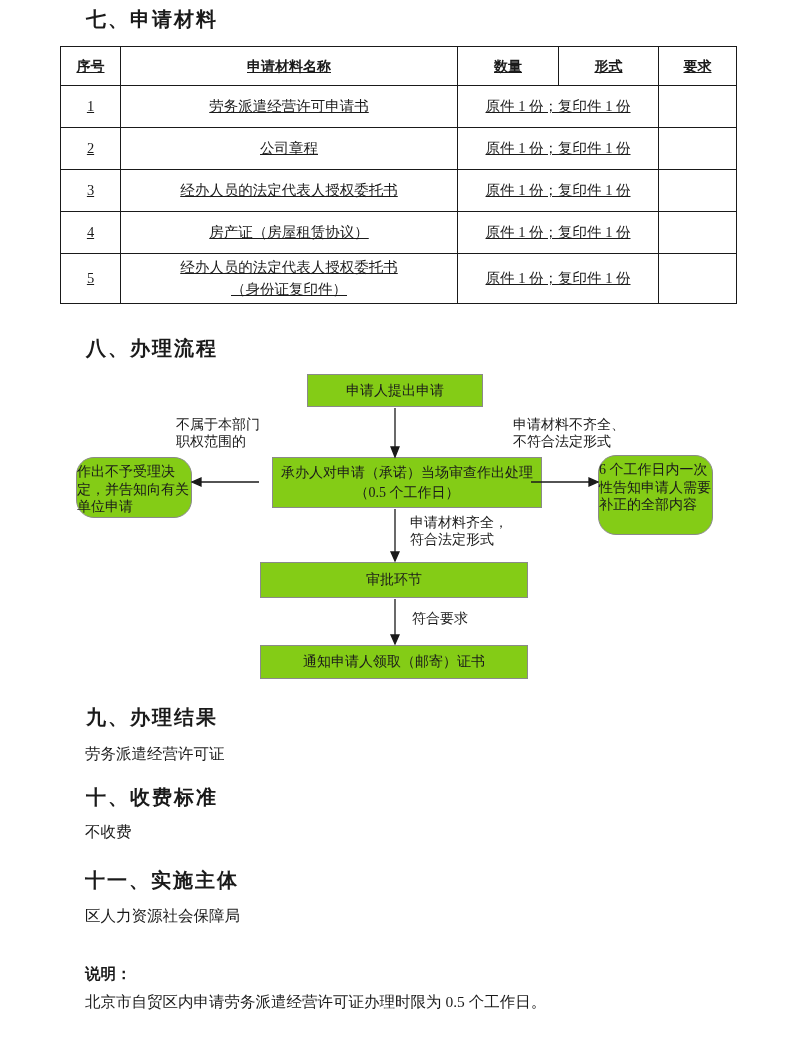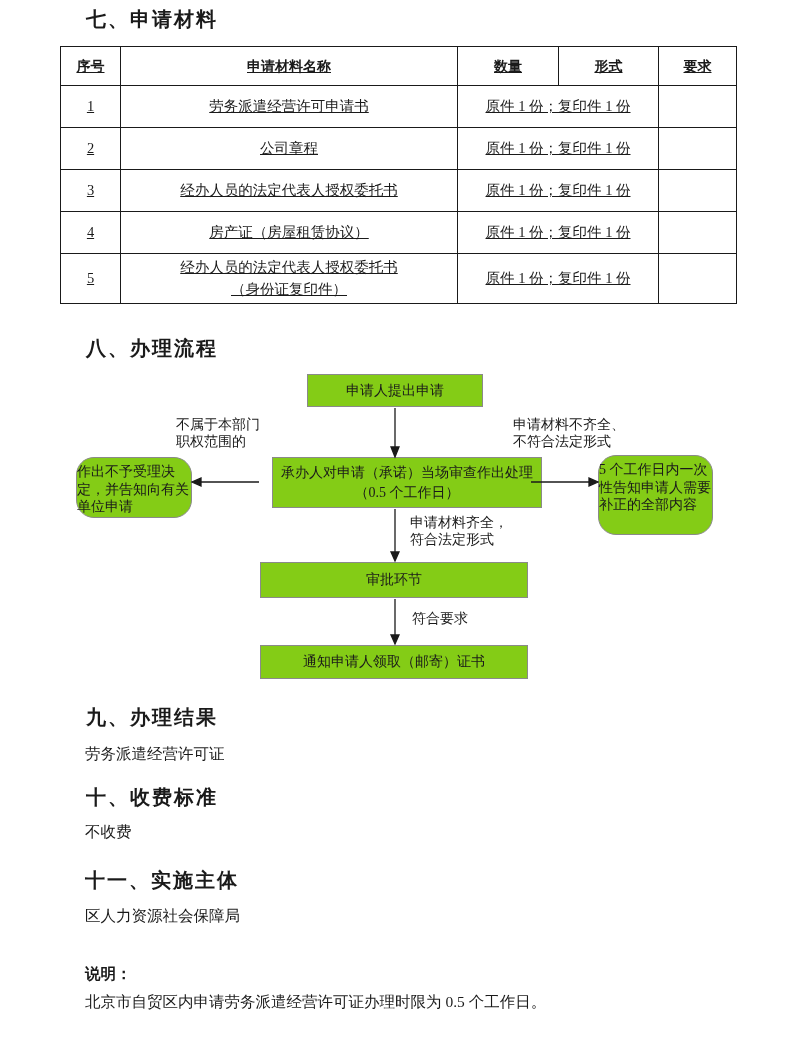--- a/index.html
+++ b/index.html
@@ -159,21 +159,21 @@
 职权范围的</div>
 
   <div class="flow-label" style="left:513px; top:417px;">申请材料不齐全、
 不符合法定形式</div>
 
   <div class="flow-box" style="left:260px; top:457px; width:270px; height:51px;margin-left:12px;">承办人对申请（承诺）当场审查作出处理
 （0.5 个工作日）</div>
 
   <div class="flow-box wrap" style="left:76px; top:457px; width:116px; height:61px;">作出不予受理决定，并告知向有关单位申请</div>
 
-  <div class="flow-box wrap" style="left:598px; top:455px; width:115px; height:80px;">5 个工作日内一次性告知申请人需要补正的全部内容</div>
+  <div class="flow-box wrap" style="left:598px; top:455px; width:115px; height:80px;">6 个工作日内一次性告知申请人需要补正的全部内容</div>
 
   <div class="flow-label" style="left:410px; top:515px;">申请材料齐全，
 符合法定形式</div>
 
   <div class="flow-box" style="left:260px; top:562px; width:268px; height:36px;">审批环节</div>
 
   <div class="flow-label" style="left:412px; top:611px;">符合要求</div>
 
   <div class="flow-box" style="left:260px; top:645px; width:268px; height:34px;">通知申请人领取（邮寄）证书</div>
 

